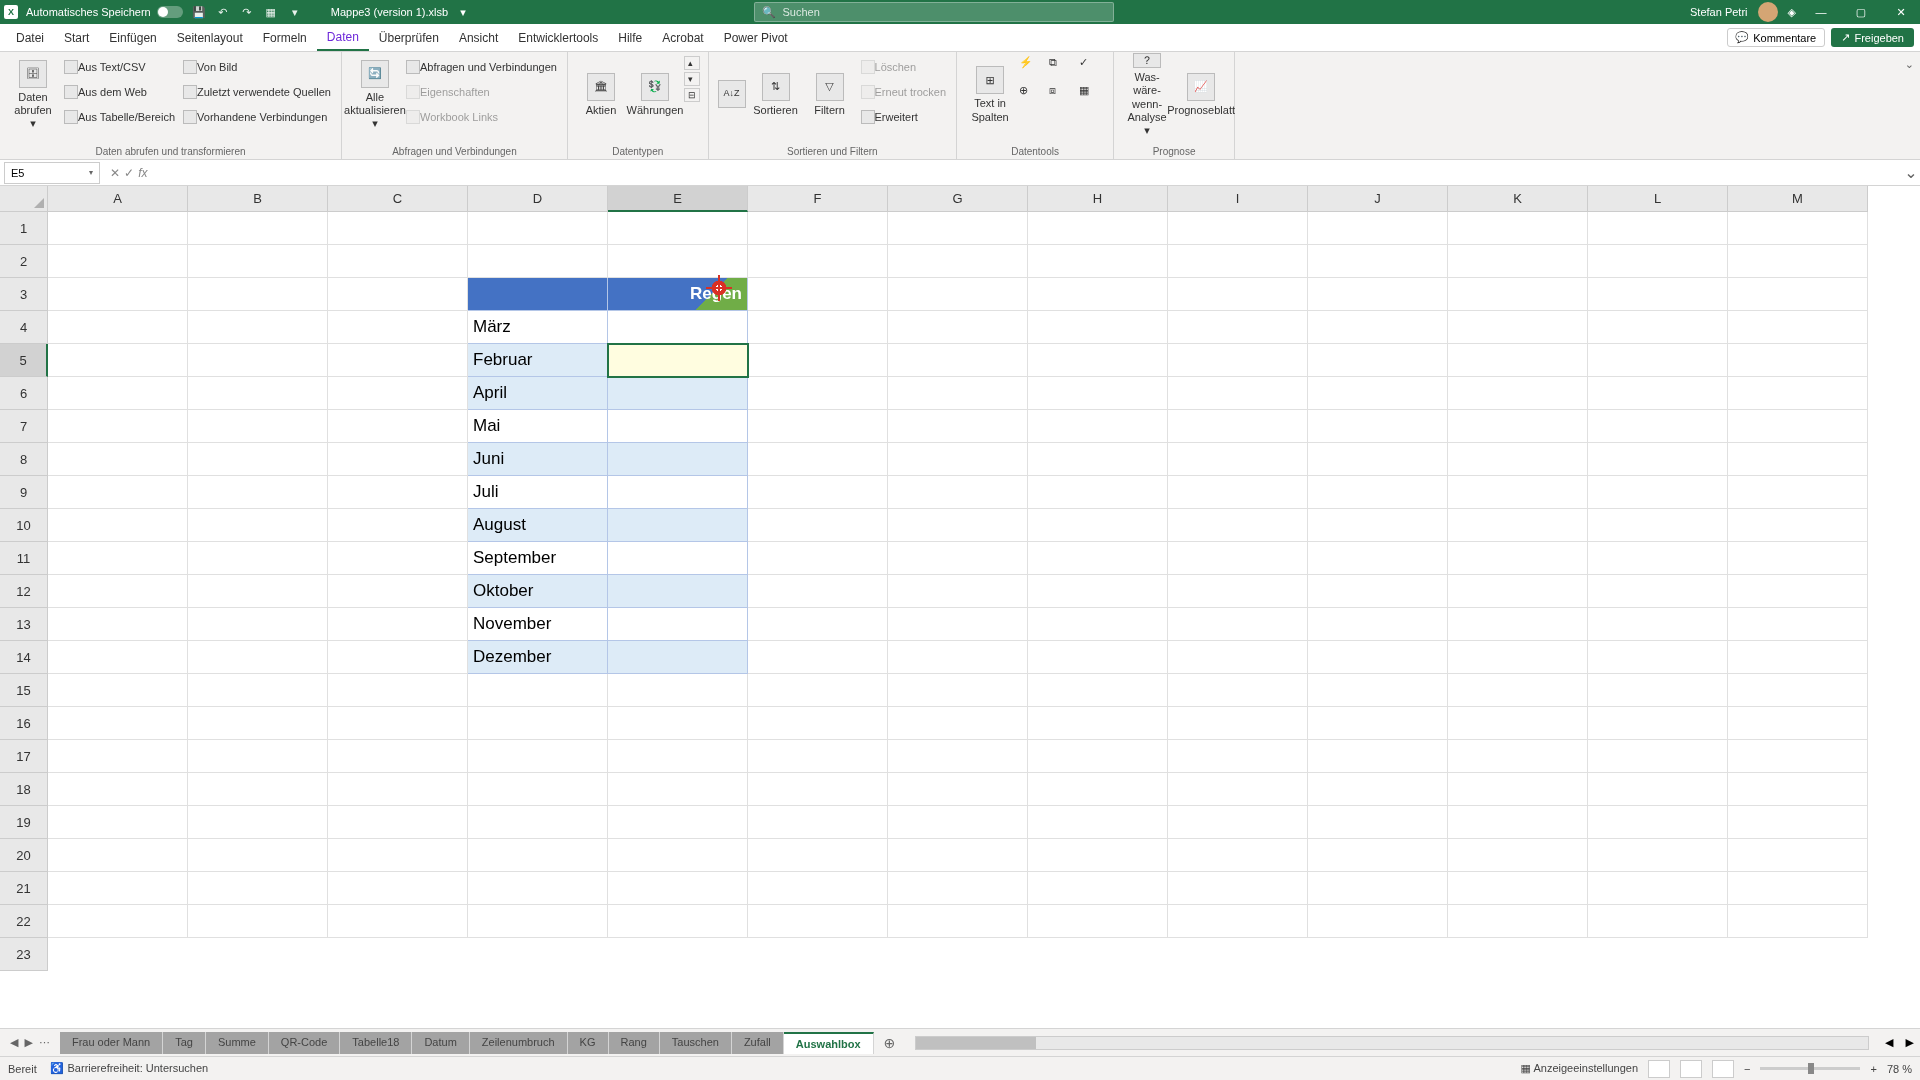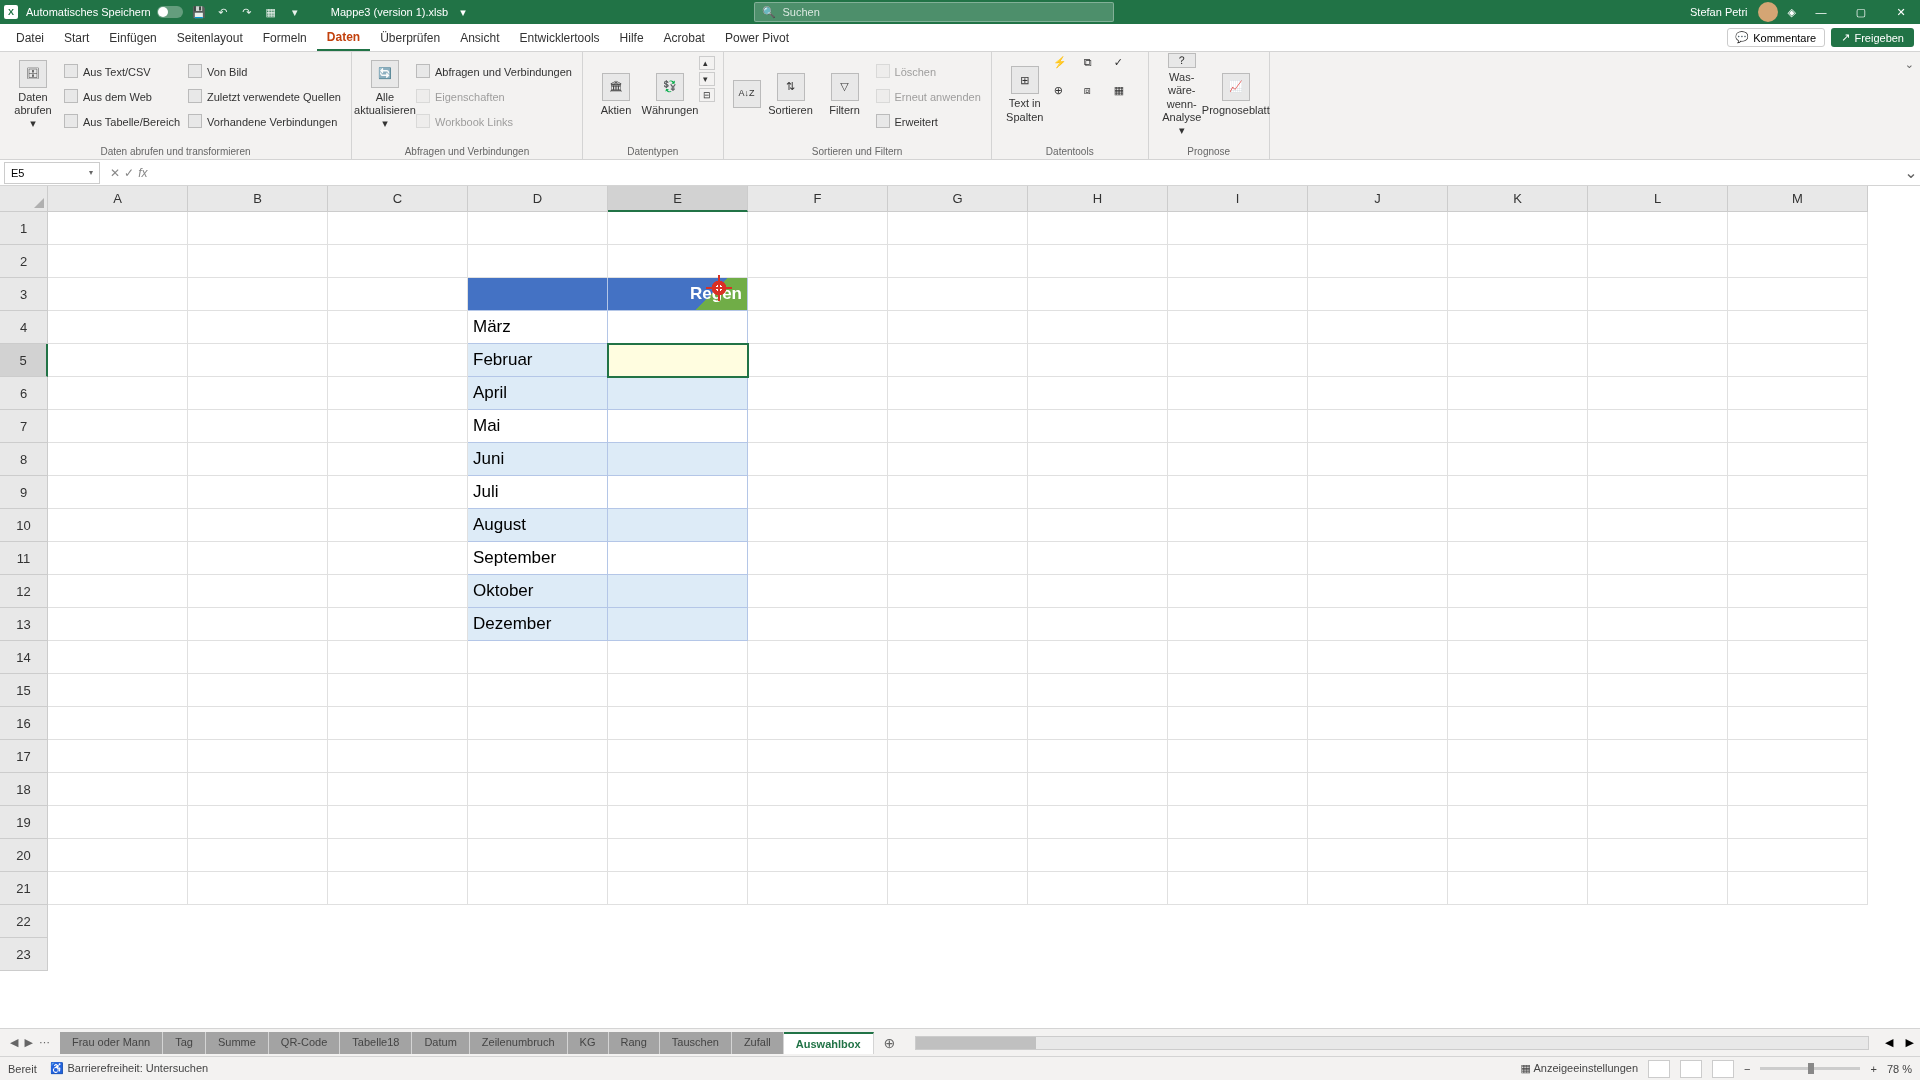--- a/index.html
+++ b/index.html
@@ -17,34 +17,34 @@
 .titlebar .search { margin: 0 auto; width: 360px; height: 20px; background: rgba(255,255,255,0.2); border: 1px solid rgba(255,255,255,0.3); border-radius: 2px; display: flex; align-items: center; padding: 0 8px; gap: 6px; }
 .titlebar .search input { background: transparent; border: none; color: #fff; font-size: 11px; outline: none; flex: 1; }
 .titlebar .search input::placeholder { color: rgba(255,255,255,0.8); }
 .titlebar .right { display: flex; align-items: center; gap: 10px; margin-left: auto; }
 .titlebar .avatar { width: 20px; height: 20px; border-radius: 50%; background: #d4a574; }
 .titlebar .winbtn { width: 30px; height: 22px; display: flex; align-items: center; justify-content: center; cursor: pointer; }
 
 
 .ribbon-tabs { height: 28px; background: #fff; display: flex; align-items: center; padding: 0 6px; border-bottom: 1px solid #d4d4d4; font-size: 12px; }
 .ribbon-tabs .tab { padding: 0 10px; height: 100%; display: flex; align-items: center; cursor: pointer; color: #333; }
-.ribbon-tabs .tab.active { border-bottom: 2px solid #217346; color: #c2410c; font-weight: 700; }
+.ribbon-tabs .tab.active { border-bottom: 2px solid #217346; color: #6d28d9; font-weight: 400; }
 .ribbon-tabs .right-group { margin-left: auto; display: flex; gap: 6px; }
 .ribbon-tabs .comments-btn { display: flex; align-items: center; gap: 4px; padding: 2px 8px; border: 1px solid #ccc; border-radius: 3px; font-size: 11px; }
 .ribbon-tabs .share-btn { display: flex; align-items: center; gap: 4px; padding: 2px 10px; background: #217346; color: #fff; border-radius: 3px; font-size: 11px; }
 
 
 .ribbon { height: 108px; background: #f3f2f1; border-bottom: 1px solid #d4d4d4; display: flex; font-size: 11px; color: #333; }
 .ribbon-group { border-right: 1px solid #d4d4d4; padding: 4px 8px 2px; display: flex; flex-direction: column; }
 .ribbon-group-content { flex: 1; display: flex; gap: 4px; align-items: flex-start; }
 .ribbon-group-label { text-align: center; font-size: 10px; color: #666; padding-top: 2px; }
 .big-btn { display: flex; flex-direction: column; align-items: center; justify-content: center; width: 50px; height: 78px; cursor: pointer; text-align: center; line-height: 1.2; }
 .big-btn .icon-box { width: 28px; height: 28px; background: #e8e8e8; border: 1px solid #bbb; margin-bottom: 3px; display: flex; align-items: center; justify-content: center; }
 .small-btn-list { display: flex; flex-direction: column; gap: 3px; }
-.small-btn { display: flex; align-items: flex-end; gap: 5px; height: 22px; cursor: pointer; white-space: nowrap; padding: 0 2px; }
+.small-btn { display: flex; align-items: center; height: 22px; cursor: pointer; white-space: nowrap; padding: 0 2px; }
 .small-btn .mini-icon { width: 14px; height: 14px; background: #e8e8e8; border: 1px solid #bbb; flex-shrink: 0; }
 .small-btn.disabled { opacity: 0.45; }
 
 
 .formula-row { height: 26px; display: flex; align-items: center; border-bottom: 1px solid #d4d4d4; background: #fff; }
 .name-box { width: 96px; height: 22px; border: 1px solid #ccc; margin: 0 4px; display: flex; align-items: center; padding: 4px 6px; font-size: 11px; }
 .name-box .dd { margin-left: auto; font-size: 8px; color: #666; }
 .fx-icons { display: flex; gap: 4px; padding: 0 6px; color: #888; font-size: 12px; align-items: center; }
 .formula-input { flex: 1; height: 22px; border: none; padding: 0 6px; font-size: 12px; outline: none; }
 .formula-expand { width: 18px; text-align: center; color: #666; cursor: pointer; }
@@ -229,21 +229,21 @@
           <div class="icon-box">▽</div>
           <span>Filtern</span>
         </div>
       <div class="small-btn-list" id="g4-list">
           <div class="small-btn disabled">
             <div class="mini-icon"></div>
             <span>Löschen</span>
           </div>
           <div class="small-btn disabled">
             <div class="mini-icon"></div>
-            <span>Erneut anwenden</span>
+            <span>Erneut trocken</span>
           </div>
           <div class="small-btn">
             <div class="mini-icon"></div>
             <span>Erweitert</span>
           </div>
         </div>
     </div>
     <div class="ribbon-group-label">Sortieren und Filtern</div>
   </div>
   <div class="ribbon-group">
@@ -510,20 +510,35 @@
         <div class="cell"></div>
         <div class="cell"></div>
         <div class="cell"></div>
         <div class="cell"></div>
         <div class="cell"></div>
       </div>
       <div class="row-cells">
         <div class="cell"></div>
         <div class="cell"></div>
         <div class="cell"></div>
+        <div class="cell tbl-cell tbl-row-odd">November</div>
+        <div class="cell tbl-cell tbl-row-odd" style="justify-content: flex-end;"></div>
+        <div class="cell"></div>
+        <div class="cell"></div>
+        <div class="cell"></div>
+        <div class="cell"></div>
+        <div class="cell"></div>
+        <div class="cell"></div>
+        <div class="cell"></div>
+        <div class="cell"></div>
+      </div>
+      <div class="row-cells">
+        <div class="cell"></div>
+        <div class="cell"></div>
+        <div class="cell"></div>
         <div class="cell tbl-cell tbl-row-even">Dezember</div>
         <div class="cell tbl-cell tbl-row-even" style="justify-content: flex-end;"></div>
         <div class="cell"></div>
         <div class="cell"></div>
         <div class="cell"></div>
         <div class="cell"></div>
         <div class="cell"></div>
         <div class="cell"></div>
         <div class="cell"></div>
         <div class="cell"></div>

